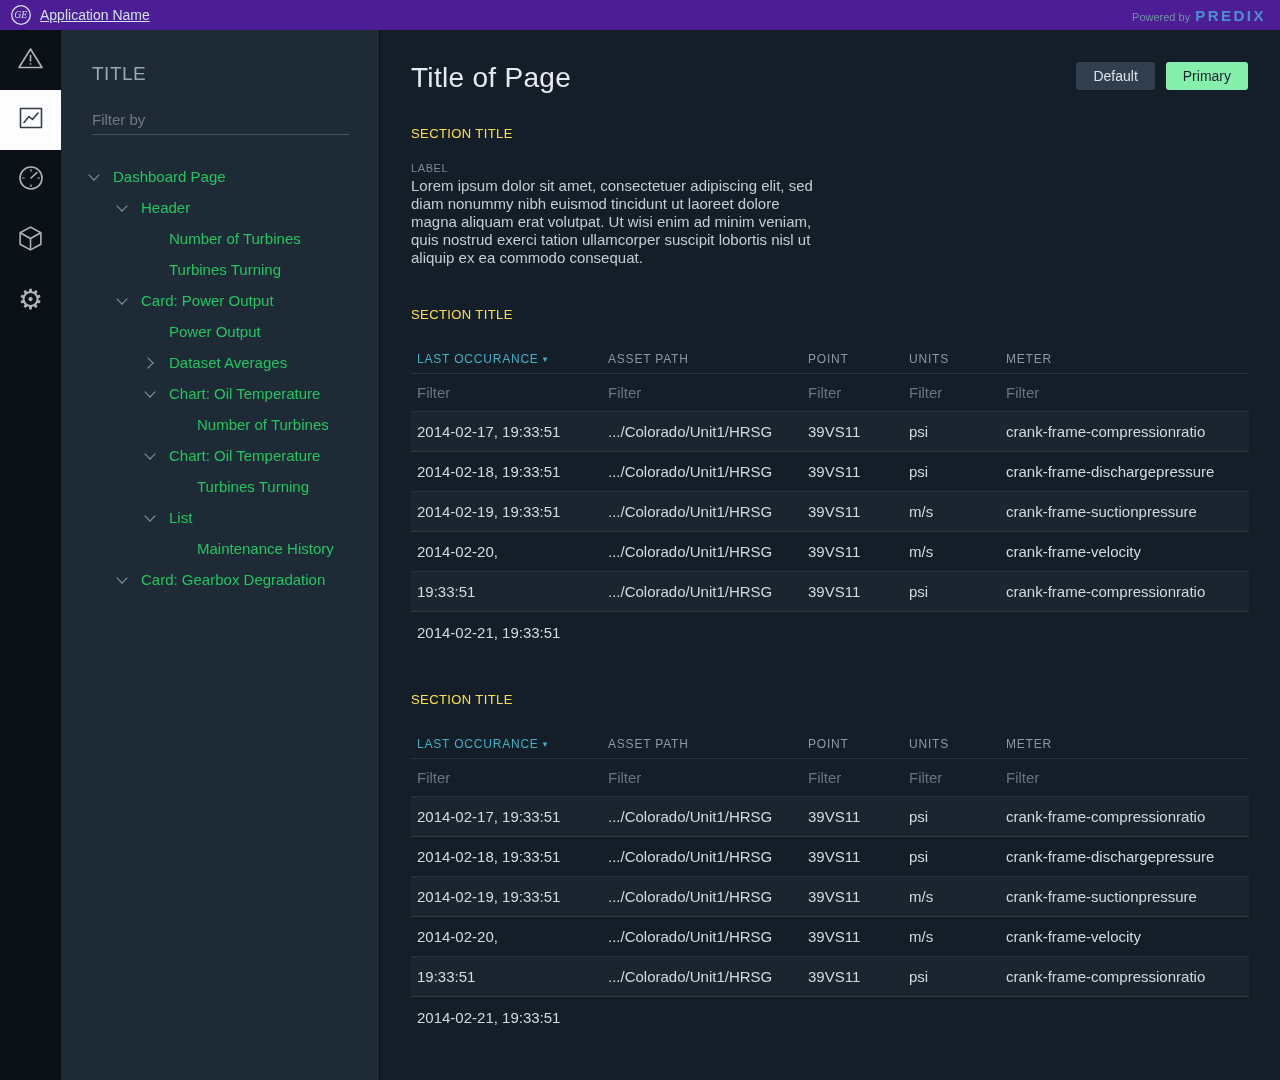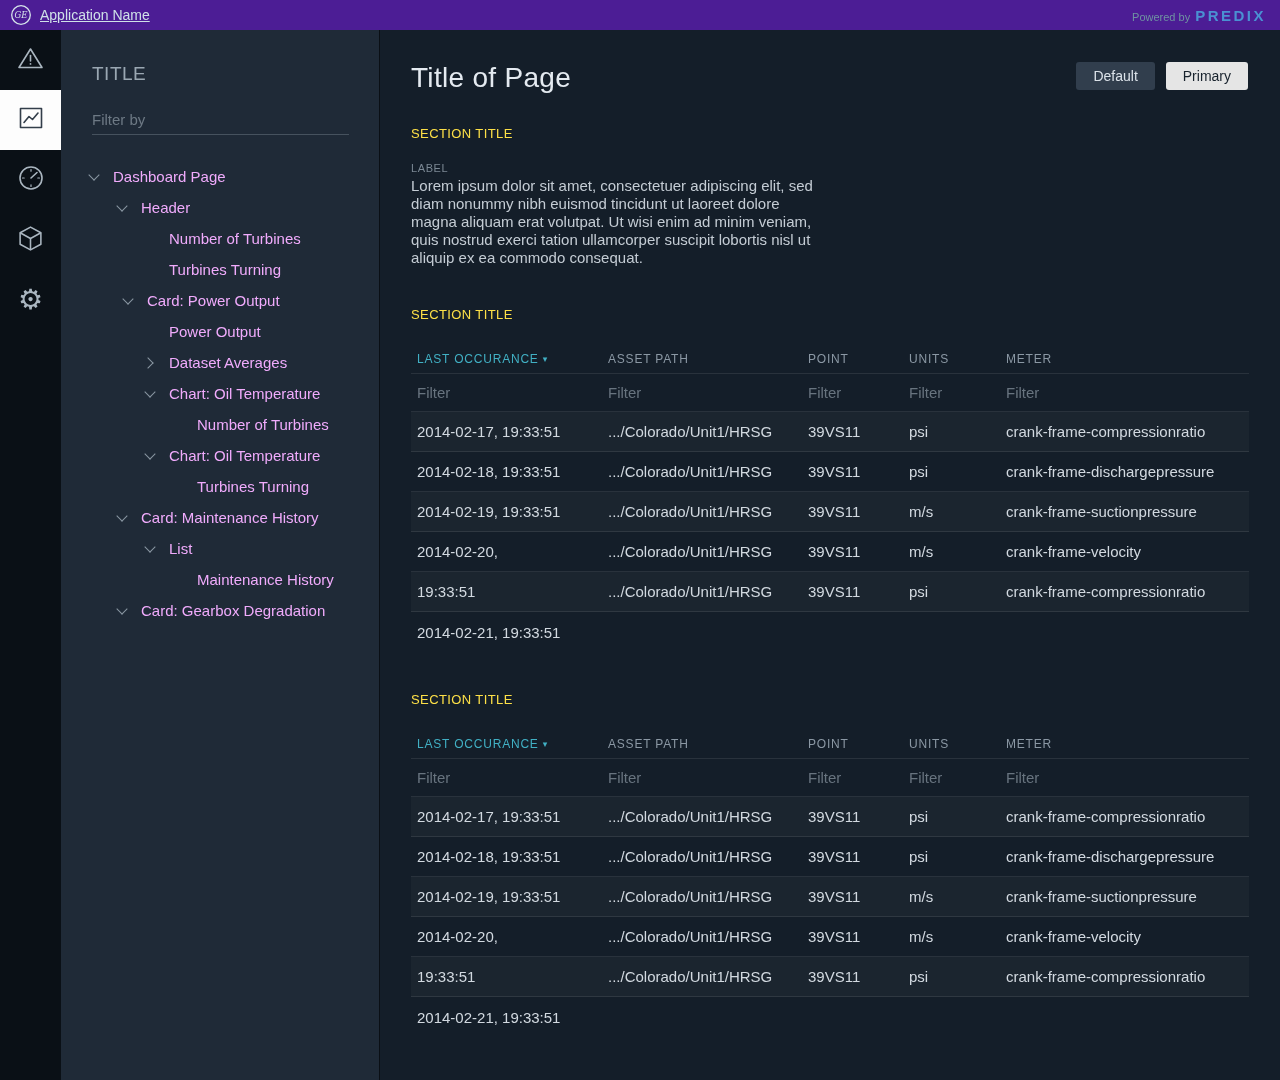--- a/index.html
+++ b/index.html
@@ -43,21 +43,21 @@
   }
   .side-title { margin-left:31px; font-size:19px; color:#9aa7b2; letter-spacing:0.5px; font-weight:400; }
   .side-filter {
     display:block; margin:20px 31px 0 31px; width:257px;
     background:transparent; border:none; border-bottom:1px solid #46525e;
     padding:6px 0; font-size:15px; color:#cfd6dd; outline:none;
     font-family:"Liberation Sans", sans-serif;
   }
   .side-filter::placeholder { color:#6d7984; }
   #tree { margin-top:26px; }
-  .tree-item { height:31px; display:flex; align-items:center; font-size:15px; color:#f0abfc; cursor:pointer; }
+  .tree-item { height:31px; display:flex; align-items:center; font-size:15px; color:#22c55e; cursor:pointer; }
   .chev { width:23px; flex:0 0 23px; display:flex; align-items:center; }
   .chev.down::before {
     content:""; width:7px; height:7px;
     border-right:1.5px solid #8a97a3; border-bottom:1.5px solid #8a97a3;
     transform:rotate(45deg); margin-top:-3px;
   }
   .chev.right::before {
     content:""; width:7px; height:7px;
     border-right:1.5px solid #8a97a3; border-bottom:1.5px solid #8a97a3;
     transform:rotate(-45deg); margin-left:-2px;
@@ -71,21 +71,21 @@
     overflow:hidden;
   }
   .main-header { display:flex; align-items:flex-start; }
   .page-title { font-size:28px; font-weight:400; color:#e4eaf0; letter-spacing:0.3px; }
   .actions { margin-left:auto; display:flex; gap:11px; }
   .btn {
     height:28px; padding:0 17px; font-size:14px; border:none; border-radius:3px;
     cursor:pointer; font-family:"Liberation Sans", sans-serif;
   }
   .btn-default { background:#313e4d; color:#dbe2e9; }
-  .btn-primary { background:#e5e5e5; color:#18222d; }
+  .btn-primary { background:#86efac; color:#18222d; }
 
   .section-title { font-size:13px; font-weight:400; color:#fde047; letter-spacing:0.4px; }
   #text-section { margin-top:32px; }
   .field-label { margin-top:21px; font-size:11px; color:#7b8894; letter-spacing:0.6px; }
   .field-body { margin-top:3px; font-size:15px; line-height:18px; color:#c4ccd4; max-width:402px; }
 
   .table-section { margin-top:40px; }
   .table-section .section-title { margin-bottom:22px; }
   .data-table { width:838px; }
   .trow { display:flex; border-bottom:1px solid rgba(255,255,255,0.09); }
@@ -177,21 +177,21 @@
         <span>Header</span>
       </div>
       <div class="tree-item" style="padding-left: 85px;">
         <span class="chev none"></span>
         <span>Number of Turbines</span>
       </div>
       <div class="tree-item" style="padding-left: 85px;">
         <span class="chev none"></span>
         <span>Turbines Turning</span>
       </div>
-      <div class="tree-item" style="padding-left: 57px; margin-left: 6px;">
+      <div class="tree-item" style="padding-left: 57px;">
         <span class="chev down"></span>
         <span>Card: Power Output</span>
       </div>
       <div class="tree-item" style="padding-left: 85px;">
         <span class="chev none"></span>
         <span>Power Output</span>
       </div>
       <div class="tree-item" style="padding-left: 85px;">
         <span class="chev right"></span>
         <span>Dataset Averages</span>
@@ -204,24 +204,20 @@
         <span class="chev none"></span>
         <span>Number of Turbines</span>
       </div>
       <div class="tree-item" style="padding-left: 85px;">
         <span class="chev down"></span>
         <span>Chart: Oil Temperature</span>
       </div>
       <div class="tree-item" style="padding-left: 113px;">
         <span class="chev none"></span>
         <span>Turbines Turning</span>
-      </div>
-      <div class="tree-item" style="padding-left: 57px;">
-        <span class="chev down"></span>
-        <span>Card: Maintenance History</span>
       </div>
       <div class="tree-item" style="padding-left: 85px;">
         <span class="chev down"></span>
         <span>List</span>
       </div>
       <div class="tree-item" style="padding-left: 113px;">
         <span class="chev none"></span>
         <span>Maintenance History</span>
       </div>
       <div class="tree-item" style="padding-left: 57px;">

